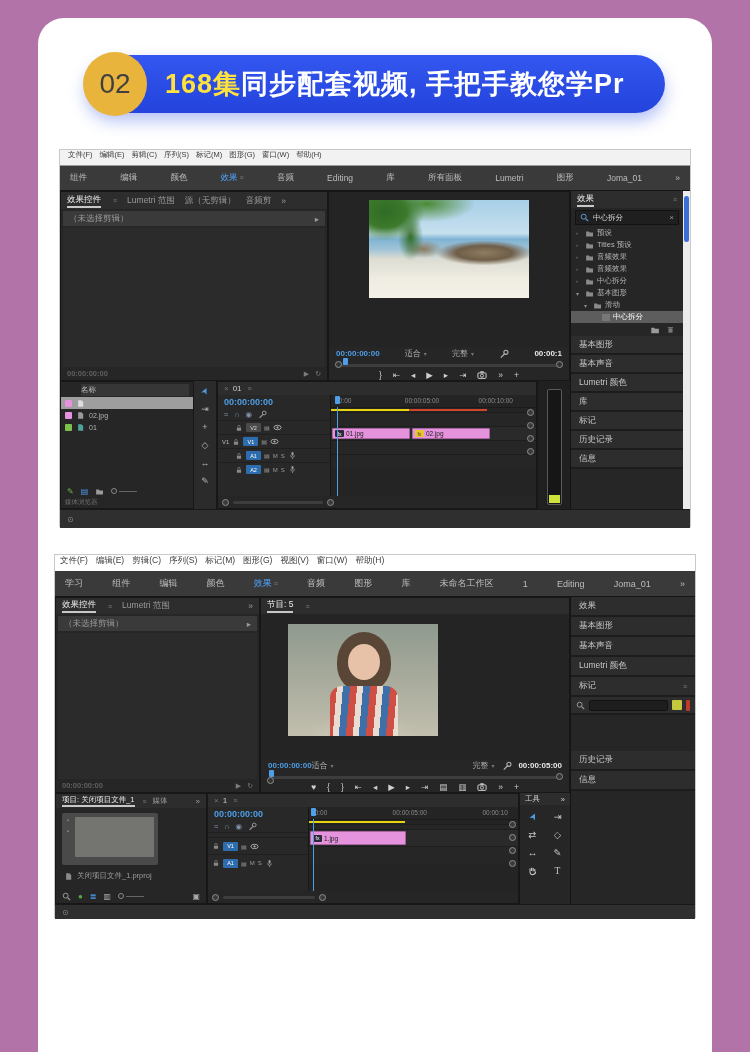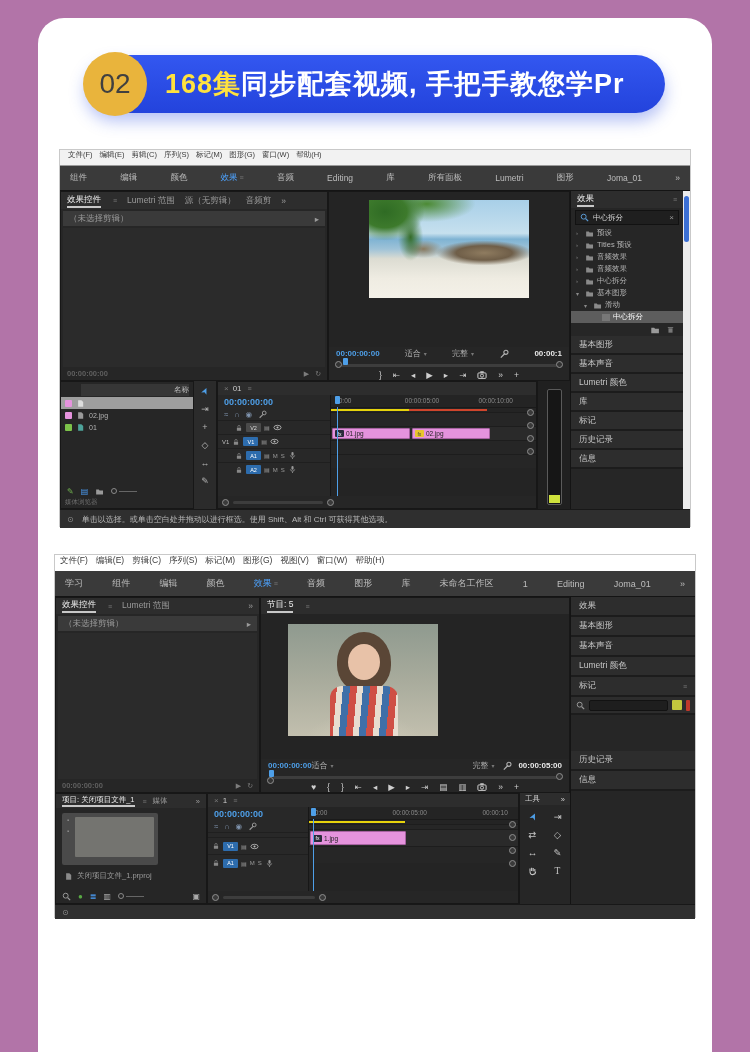--- a/index.html
+++ b/index.html
@@ -86,21 +86,21 @@
   .prog1{flex:1}
   .prog1 .ptabs{height:17px;font-size:8.5px}
   .beach{width:160px;height:98px;margin-top:8px;background:
     radial-gradient(ellipse 55px 40px at 10% 12%, #2f6b24 0%, #3d7a2c 40%, rgba(61,122,44,0) 72%),
     radial-gradient(ellipse 70px 26px at 36% 4%, #4c8a34 0%, rgba(76,138,52,0) 70%),
     radial-gradient(ellipse 18px 34px at 26% 38%, #356d28 0%, rgba(53,109,40,0) 70%),
     radial-gradient(ellipse 26px 12px at 34% 50%, #8a7a5e 0%, rgba(138,122,94,0) 75%),
     radial-gradient(ellipse 62px 16px at 72% 54%, #8f7c60 0%, #6f5e48 45%, rgba(111,94,72,0) 78%),
     linear-gradient(180deg,#a8cfe8 0%,#c6e0ee 34%,#7fb3d3 40%,#9fc3d8 50%,#dcdcd2 60%,#efece2 80%,#f4f1e8 100%)}
   .proj1{width:134px}
-  .colhdr{height:12px;margin:2px 4px 1px 20px;background:#363636;display:flex;align-items:center;justify-content:flex-end;font-size:7.5px;color:#bbb;flex:none}
+  .colhdr{height:12px;margin:2px 4px 1px 20px;background:#363636;display:flex;align-items:center;justify-content:flex-start;font-size:7.5px;color:#bbb;flex:none}
   .prow{height:12px;display:flex;align-items:center;gap:4px;padding:0 4px;font-size:7px;color:#b5b5b5;flex:none}
   .prow.sel{background:#9e9e9e;color:#222}
   .chip{width:7px;height:7px;border-radius:1px;flex:none}
   .pjicons{height:14px;display:flex;align-items:center;gap:7px;padding:0 6px;margin-top:auto;flex:none;font-size:8px}
   .pjfoot{height:10px;font-size:6.5px;color:#6f6f6f;padding-left:4px;flex:none}
   .slider{display:flex;align-items:center;gap:2px}
   .slider .kn{width:6px;height:6px;border:1px solid #8a8a8a;border-radius:50%;box-sizing:border-box}
   .slider .ln{width:18px;height:1px;background:#666}
   .tstrip1{width:22px;background:#2b2b2b;border-right:1px solid #171717;display:flex;flex-direction:column;align-items:center;gap:8px;padding-top:5px;color:#b5b5b5;font-size:9px;flex:none}
   .tool.sel{color:#4e9fe8}
@@ -556,21 +556,20 @@
         <div class="sech">
             <span>信息</span>
           </div>
       </div>
       <div class="estrip">
           <div class="bb"></div>
         </div>
     </div>
     <div class="sbar">
       <span style="color:#8a8a8a">⊙</span>
-      <span>单击以选择。或单击空白处并拖动以进行框选。使用 Shift、Alt 和 Ctrl 可获得其他选项。</span>
     </div>
   </div>
 
   <div class="shot s2">
     <div class="mbar">
       <span>文件(F)</span>
       <span>编辑(E)</span>
       <span>剪辑(C)</span>
       <span>序列(S)</span>
       <span>标记(M)</span>

